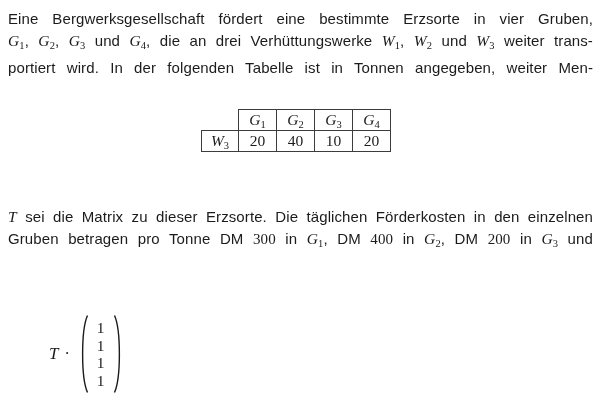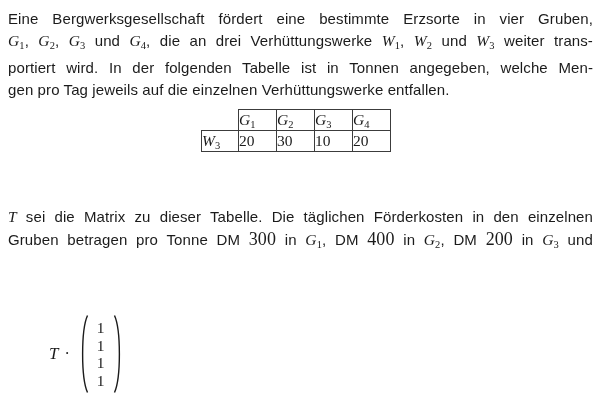--- a/index.html
+++ b/index.html
@@ -16,32 +16,32 @@
     position:absolute;left:8px;width:585px;
     font-size:15px;line-height:22px;
     letter-spacing:0.1px;
   }
   .para-1{top:8px;}
   .para-2{top:206px;}
   .line{text-align:justify;text-align-last:justify;}
   .line.last{text-align-last:left;}
   .seg-s{font-family:"Liberation Sans",sans-serif;}
   .seg-m{font-family:"Liberation Serif","DejaVu Serif",serif;font-style:italic;font-size:15.5px;}
-  .seg-n{font-family:"Liberation Serif","DejaVu Serif",serif;font-size:18px;}
+  .seg-n{font-family:"Liberation Serif","DejaVu Serif",serif;font-size:15px;}
   .seg-sub{font-family:"Liberation Serif","DejaVu Serif",serif;font-size:10.5px;vertical-align:-3px;font-style:normal;}
   
   .ttable{
     position:absolute;left:201px;top:109px;
     border-collapse:collapse;
     font-family:"Liberation Serif","DejaVu Serif",serif;
     font-size:15.5px;color:#1b1b1b;
   }
   .ttable td{
     border:1px solid #3c3c3c;
-    text-align:left;vertical-align:middle;
+    text-align:center;vertical-align:middle;
     padding:0;height:20px;
   }
   .ttable td.corner{border-top:none;border-left:none;width:36px;}
   .ttable td.hcell,.ttable td.vcell{width:37px;}
   .ttable td.lcell{width:36px;}
   
   .formula{
     position:absolute;left:49px;top:314px;
     display:flex;align-items:center;
   }
@@ -61,45 +61,44 @@
   }
 </style>
 </head>
 <body>
 
 <div class="page">
 
   <div class="para para-1">
       <div class="line"><span class="seg-s">Eine Bergwerksgesellschaft fördert eine bestimmte Erzsorte in vier Gruben,</span></div>
       <div class="line"><span class="seg-m">G</span><span class="seg-sub">1</span><span class="seg-s">, </span><span class="seg-m">G</span><span class="seg-sub">2</span><span class="seg-s">, </span><span class="seg-m">G</span><span class="seg-sub">3</span><span class="seg-s"> und </span><span class="seg-m">G</span><span class="seg-sub">4</span><span class="seg-s">, die an drei Verhüttungswerke </span><span class="seg-m">W</span><span class="seg-sub">1</span><span class="seg-s">, </span><span class="seg-m">W</span><span class="seg-sub">2</span><span class="seg-s"> und </span><span class="seg-m">W</span><span class="seg-sub">3</span><span class="seg-s"> weiter trans-</span></div>
-      <div class="line"><span class="seg-s">portiert wird. In der folgenden Tabelle ist in Tonnen angegeben, welche Men-</span></div>
-      <div class="line last"><span class="seg-s">gen pro Tag jeweils auf die einzelnen Verhüttungswerke entfallen.</span></div>
+      <div class="line"><span class="seg-s">portiert wird. In der folgenden Tabelle ist in Tonnen angegeben, weiter Men-</span></div>
     </div>
 
   <table class="ttable">
     <tbody>
         <tr>
           <td class="corner"></td>
           <td class="hcell"><span class="seg-m">G</span><span class="seg-sub">1</span></td>
           <td class="hcell"><span class="seg-m">G</span><span class="seg-sub">2</span></td>
           <td class="hcell"><span class="seg-m">G</span><span class="seg-sub">3</span></td>
           <td class="hcell"><span class="seg-m">G</span><span class="seg-sub">4</span></td>
         </tr>
         <tr>
           <td class="lcell"><span class="seg-m">W</span><span class="seg-sub">3</span></td>
           <td class="vcell">20</td>
-          <td class="vcell">30</td>
+          <td class="vcell">40</td>
           <td class="vcell">10</td>
           <td class="vcell">20</td>
         </tr>
       </tbody>
   </table>
 
   <div class="para para-2">
-      <div class="line"><span class="seg-m">T</span><span class="seg-s"> sei die Matrix zu dieser Tabelle. Die täglichen Förderkosten in den einzelnen</span></div>
+      <div class="line"><span class="seg-m">T</span><span class="seg-s"> sei die Matrix zu dieser Erzsorte. Die täglichen Förderkosten in den einzelnen</span></div>
       <div class="line"><span class="seg-s">Gruben betragen pro Tonne DM </span><span class="seg-n">300</span><span class="seg-s"> in </span><span class="seg-m">G</span><span class="seg-sub">1</span><span class="seg-s">, DM </span><span class="seg-n">400</span><span class="seg-s"> in </span><span class="seg-m">G</span><span class="seg-sub">2</span><span class="seg-s">, DM </span><span class="seg-n">200</span><span class="seg-s"> in </span><span class="seg-m">G</span><span class="seg-sub">3</span><span class="seg-s"> und</span></div>
     </div>
 
   <div class="formula">
     <span class="f-T">T</span>
     <span class="f-dot">·</span>
     <span class="paren">
       <svg width="11" height="80" viewBox="0 0 11 80">
         <path d="M9.5 1.5 C 3 16, 3 64, 9.5 78.5" stroke="#1b1b1b" stroke-width="1.4" fill="none"></path>
       </svg>

